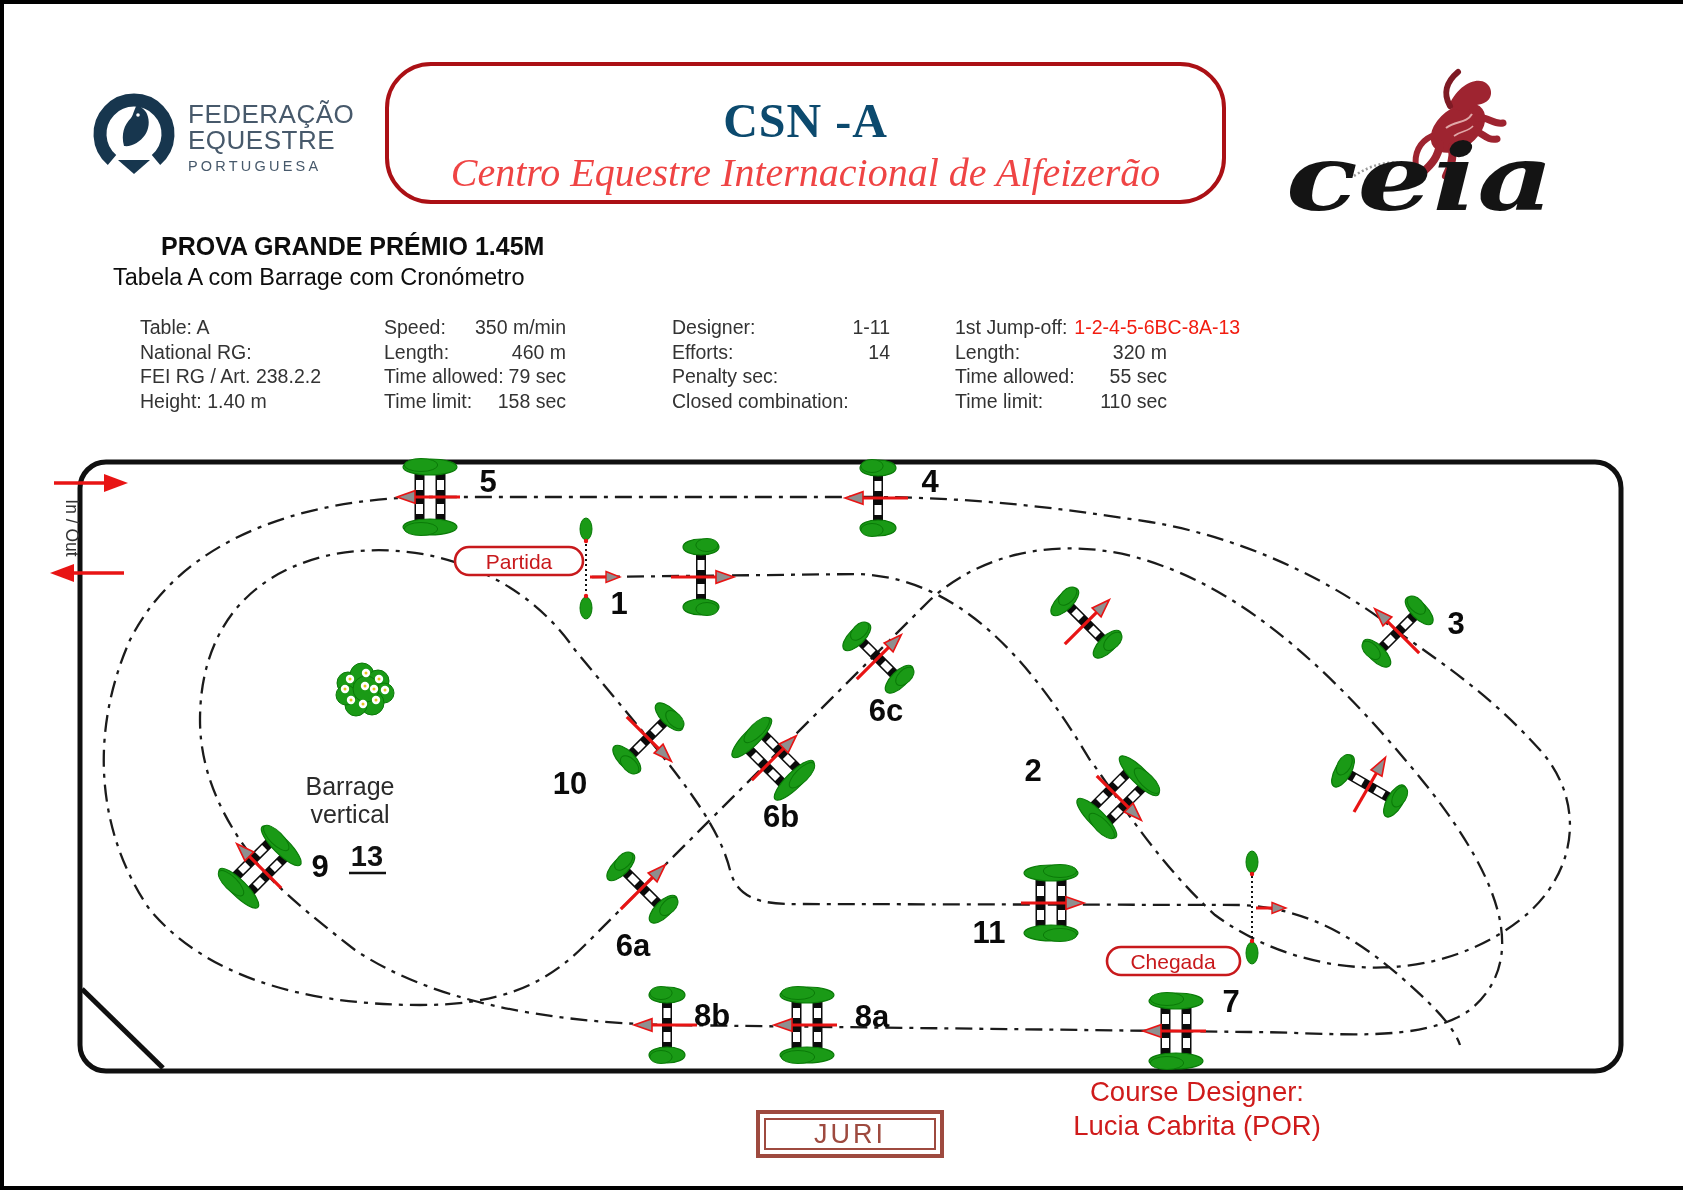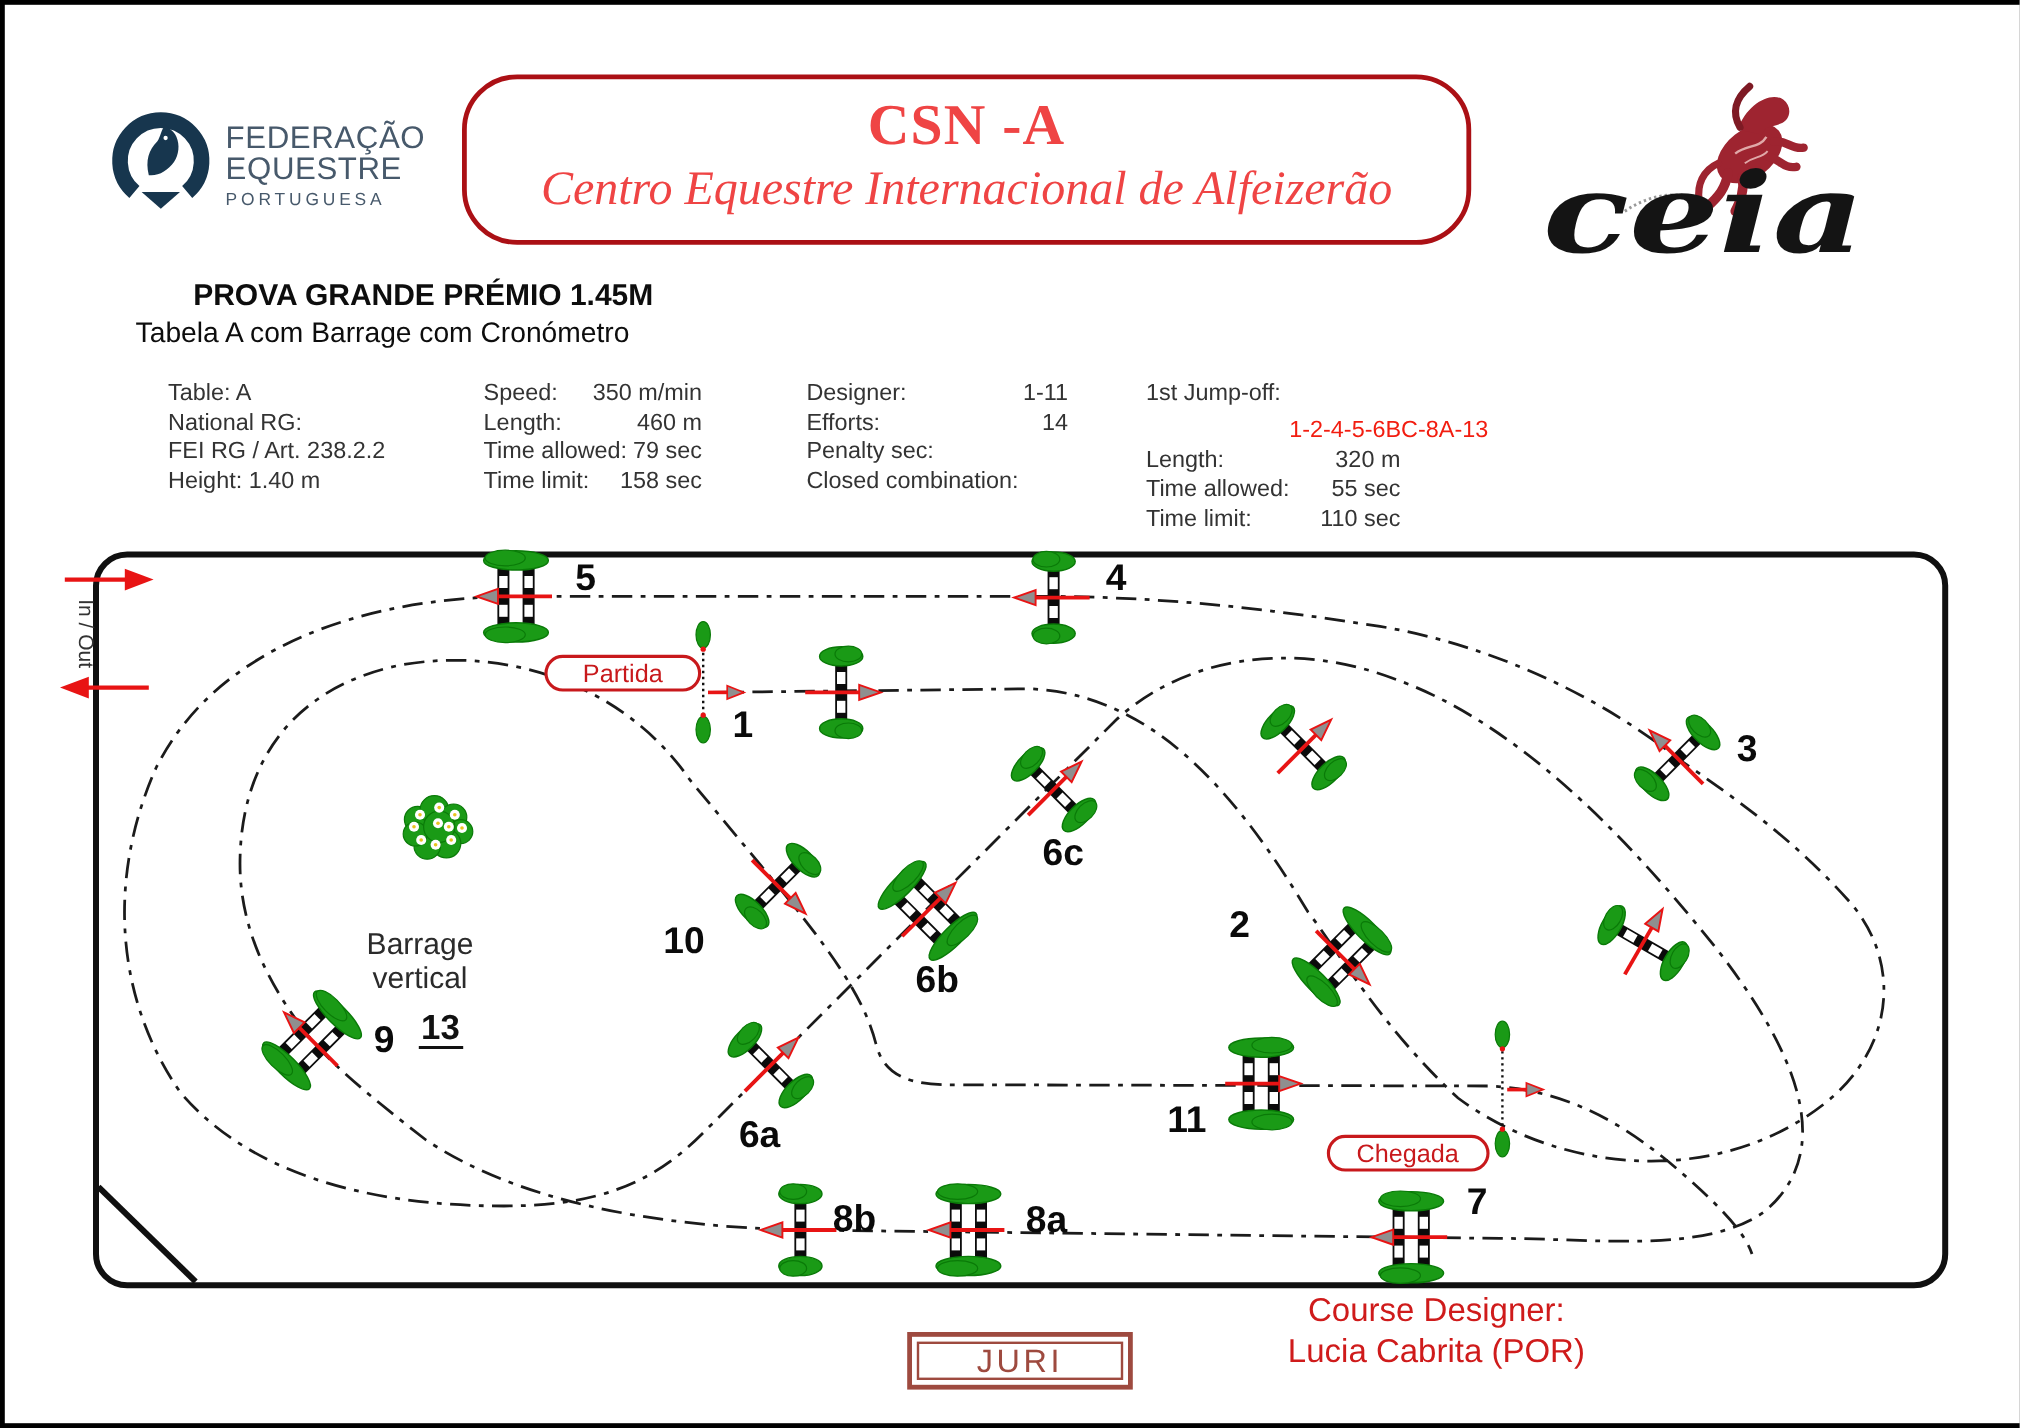--- a/index.html
+++ b/index.html
@@ -5,38 +5,38 @@
   html,body{margin:0;padding:0;background:#888;}
   .page{position:relative;width:1683px;height:1190px;background:#fff;overflow:hidden;
         font-family:"Liberation Sans",sans-serif;padding-left:20px;}
   .frame{position:absolute;inset:0;border:4px solid #000;pointer-events:none;z-index:50;}
 
   
   .fep{position:absolute;left:88px;top:82px;}
   .title-box{position:absolute;left:385px;top:62px;width:833px;height:134px;
              border:4px solid #ab1015;border-radius:46px;text-align:center;}
   .title-main{font-family:"Liberation Serif",serif;font-weight:bold;font-size:48px;
-              color:#ef4444;margin-top:12px;letter-spacing:1px;line-height:54px;}
+              color:#0c4a6e;margin-top:28px;letter-spacing:1px;line-height:54px;}
   .title-sub{font-family:"Liberation Serif",serif;font-size:40px;color:#ef4444;line-height:50px;font-style:italic;}
   .ceia{position:absolute;left:1268px;top:60px;}
 
   .event{position:absolute;left:113px;top:231px;color:#0d0d0d;}
   .ev1{font-weight:bold;font-size:25px;line-height:31px;margin-left:48px;}
   .ev2{font-weight:normal;font-size:23.5px;line-height:30px;}
 
   
   .col{position:absolute;top:315px;font-size:19.5px;line-height:24.5px;color:#333;}
   #col1{left:140px;width:240px;}
-  #col2{left:403px;width:182px;}
+  #col2{left:384px;width:182px;}
   #col3{left:672px;width:218px;}
   #col4{left:955px;width:212px;}
   .drow{display:flex;}
   .dval{margin-left:auto;white-space:pre;}
   .jorow{display:flex;white-space:nowrap;}
-  .joval{color:#f21d10;margin-left:7px;margin-top:31px;}
+  .joval{color:#f21d10;margin-left:7px;}
 
   
   svg text{font-family:"Liberation Sans",sans-serif;}
   .fep-t1{font-size:26px;fill:#47596b;letter-spacing:.5px;}
   .fep-t3{font-size:14.5px;fill:#47596b;letter-spacing:3.2px;}
   .ceia-script{font-family:"DejaVu Serif",serif;font-style:italic;font-weight:bold;
                font-size:92px;fill:#141414;}
   .obl{font-weight:bold;font-size:31px;fill:#0a0a0a;text-anchor:middle;}
   .stadium-txt{font-size:21px;fill:#c8191c;text-anchor:middle;}
   .barrage-txt{font-size:25px;fill:#2b2b2b;text-anchor:middle;}

